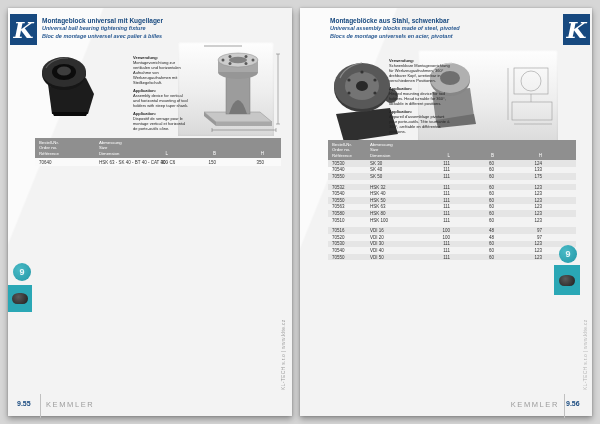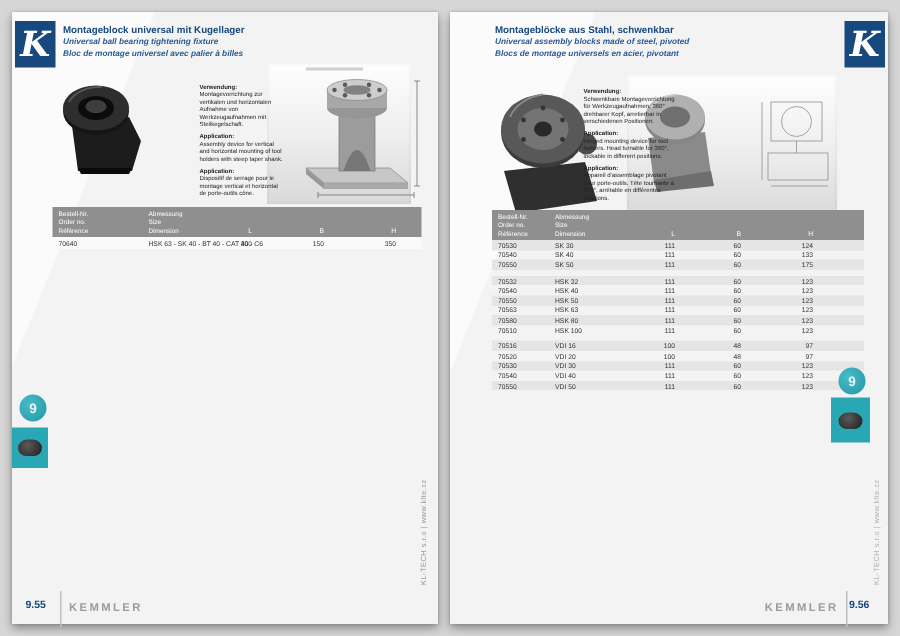--- a/index.html
+++ b/index.html
@@ -93,21 +93,21 @@
     position:absolute;writing-mode:vertical-rl;transform:rotate(180deg);
     font-size:5px;color:#9a9a9a;letter-spacing:.3px;height:100px;
     text-align:left;
   }
   #page-left .vnote{left:272px;top:282px;}
   #page-right .vnote{left:282px;top:282px;color:#b3b3b3;}
   
   .footer-num{position:absolute;top:392px;font-size:7px;font-weight:bold;color:#17497f;}
   #page-left .footer-num{left:9px;}
   #page-right .footer-num{left:266px;}
-  .footer-brand{position:absolute;top:392px;font-size:7.5px;font-weight:bold;color:#9c9c9c;letter-spacing:1.6px;text-align:right;}
+  .footer-brand{position:absolute;top:392px;font-size:7.5px;font-weight:normal;color:#9c9c9c;letter-spacing:1.6px;text-align:right;}
   #page-left .footer-brand{left:38px;}
   #page-right .footer-brand{right:33px;}
   .footer-divider{position:absolute;top:386px;width:1px;height:24px;background:#c0c0c0;}
   #page-left .footer-divider{left:32px;}
   #page-right .footer-divider{left:264px;}
   
   .mini-caption{position:absolute;height:2px;width:38px;background:#cfcfcf;}
   #page-left .mini-caption{left:196px;top:37px;}
 </style>
 </head>

